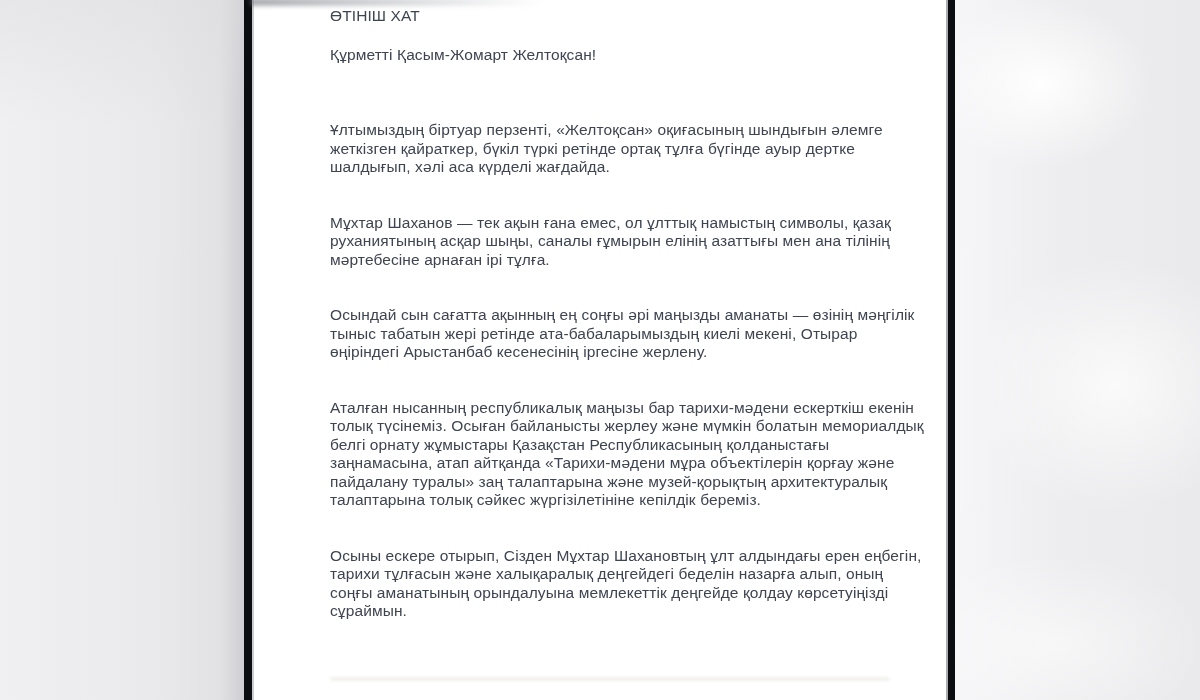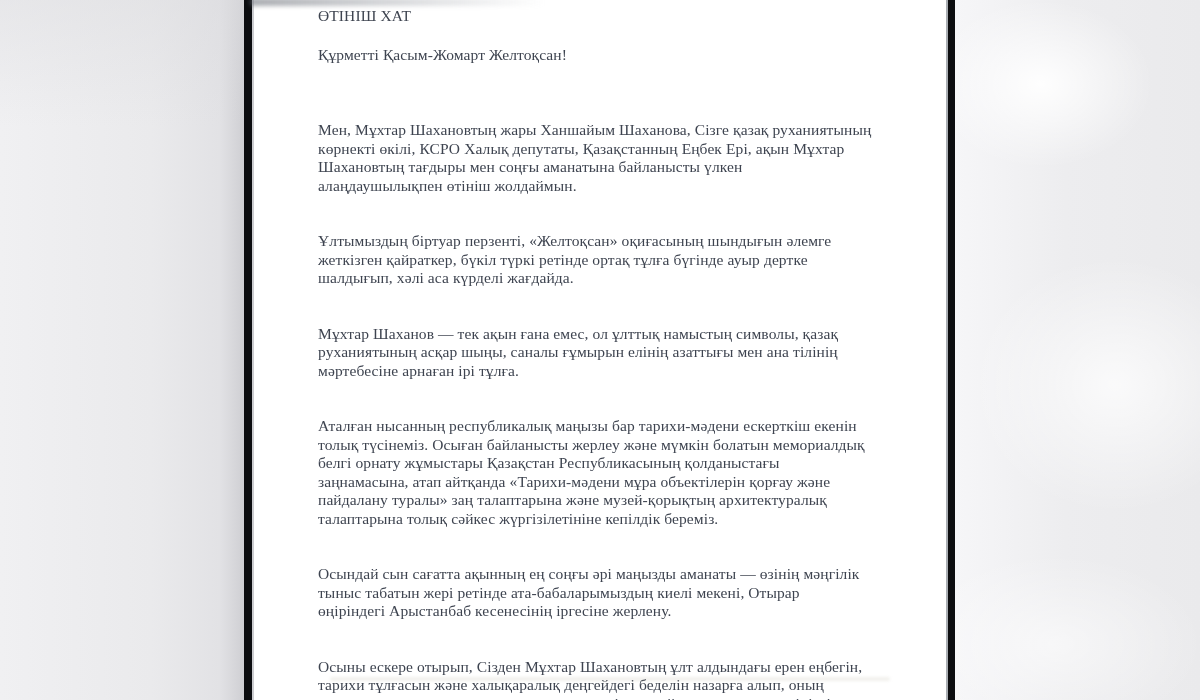--- a/index.html
+++ b/index.html
@@ -56,27 +56,26 @@
     filter: blur(2px);
     border-radius: 3px;
   }
   .bottom-ghost {
     position: absolute; left: 76px; top: 677px; width: 560px; height: 4px;
     background: rgba(196,190,172,0.22);
     filter: blur(1.5px);
     border-radius: 2px;
   }
   .title, .salutation, .body-text {
-    position: absolute; left: 64px;
+    position: absolute; left: 76px;
     color: #3e4450;
     font-size: 15.5px;
     line-height: 18.5px;
     letter-spacing: 0.1px;
     white-space: pre;
-    font-family: Liberation Serif, serif;
   }
   .title { top: 7px; }
   .salutation { top: 46px; }
   .body-text { top: 84px; }
   .para { white-space: pre; }
 </style>
 </head>
 <body>
 
 <div class="screen">
@@ -91,39 +90,35 @@
 
   <div class="page">
 
     <div class="top-smudge"></div>
 
     <div class="title">ӨТІНІШ ХАТ</div>
 
     <div class="salutation">Құрметті Қасым-Жомарт Желтоқсан!</div>
 
     <div class="body-text">
-      <div class="para">Мен, Мұхтар Шахановтың жары Ханшайым Шаханова, Сізге қазақ руханиятының
-көрнекті өкілі, КСРО Халық депутаты, Қазақстанның Еңбек Ері, ақын Мұхтар
-Шахановтың тағдыры мен соңғы аманатына байланысты үлкен
-алаңдаушылықпен өтініш жолдаймын.</div>
       <div class="para">Ұлтымыздың біртуар перзенті, «Желтоқсан» оқиғасының шындығын әлемге
 жеткізген қайраткер, бүкіл түркі ретінде ортақ тұлға бүгінде ауыр дертке
 шалдығып, хәлі аса күрделі жағдайда.</div>
       <div class="para">Мұхтар Шаханов — тек ақын ғана емес, ол ұлттық намыстың символы, қазақ
 руханиятының асқар шыңы, саналы ғұмырын елінің азаттығы мен ана тілінің
 мәртебесіне арнаған ірі тұлға.</div>
+      <div class="para">Осындай сын сағатта ақынның ең соңғы әрі маңызды аманаты — өзінің мәңгілік
+тыныс табатын жері ретінде ата-бабаларымыздың киелі мекені, Отырар
+өңіріндегі Арыстанбаб кесенесінің іргесіне жерлену.</div>
       <div class="para">Аталған нысанның республикалық маңызы бар тарихи-мәдени ескерткіш екенін
 толық түсінеміз. Осыған байланысты жерлеу және мүмкін болатын мемориалдық
 белгі орнату жұмыстары Қазақстан Республикасының қолданыстағы
 заңнамасына, атап айтқанда «Тарихи-мәдени мұра объектілерін қорғау және
 пайдалану туралы» заң талаптарына және музей-қорықтың архитектуралық
 талаптарына толық сәйкес жүргізілетініне кепілдік береміз.</div>
-      <div class="para">Осындай сын сағатта ақынның ең соңғы әрі маңызды аманаты — өзінің мәңгілік
-тыныс табатын жері ретінде ата-бабаларымыздың киелі мекені, Отырар
-өңіріндегі Арыстанбаб кесенесінің іргесіне жерлену.</div>
       <div class="para">Осыны ескере отырып, Сізден Мұхтар Шахановтың ұлт алдындағы ерен еңбегін,
 тарихи тұлғасын және халықаралық деңгейдегі беделін назарға алып, оның
 соңғы аманатының орындалуына мемлекеттік деңгейде қолдау көрсетуіңізді
 сұраймын.</div>
       
       
       
       
     </div>
 

